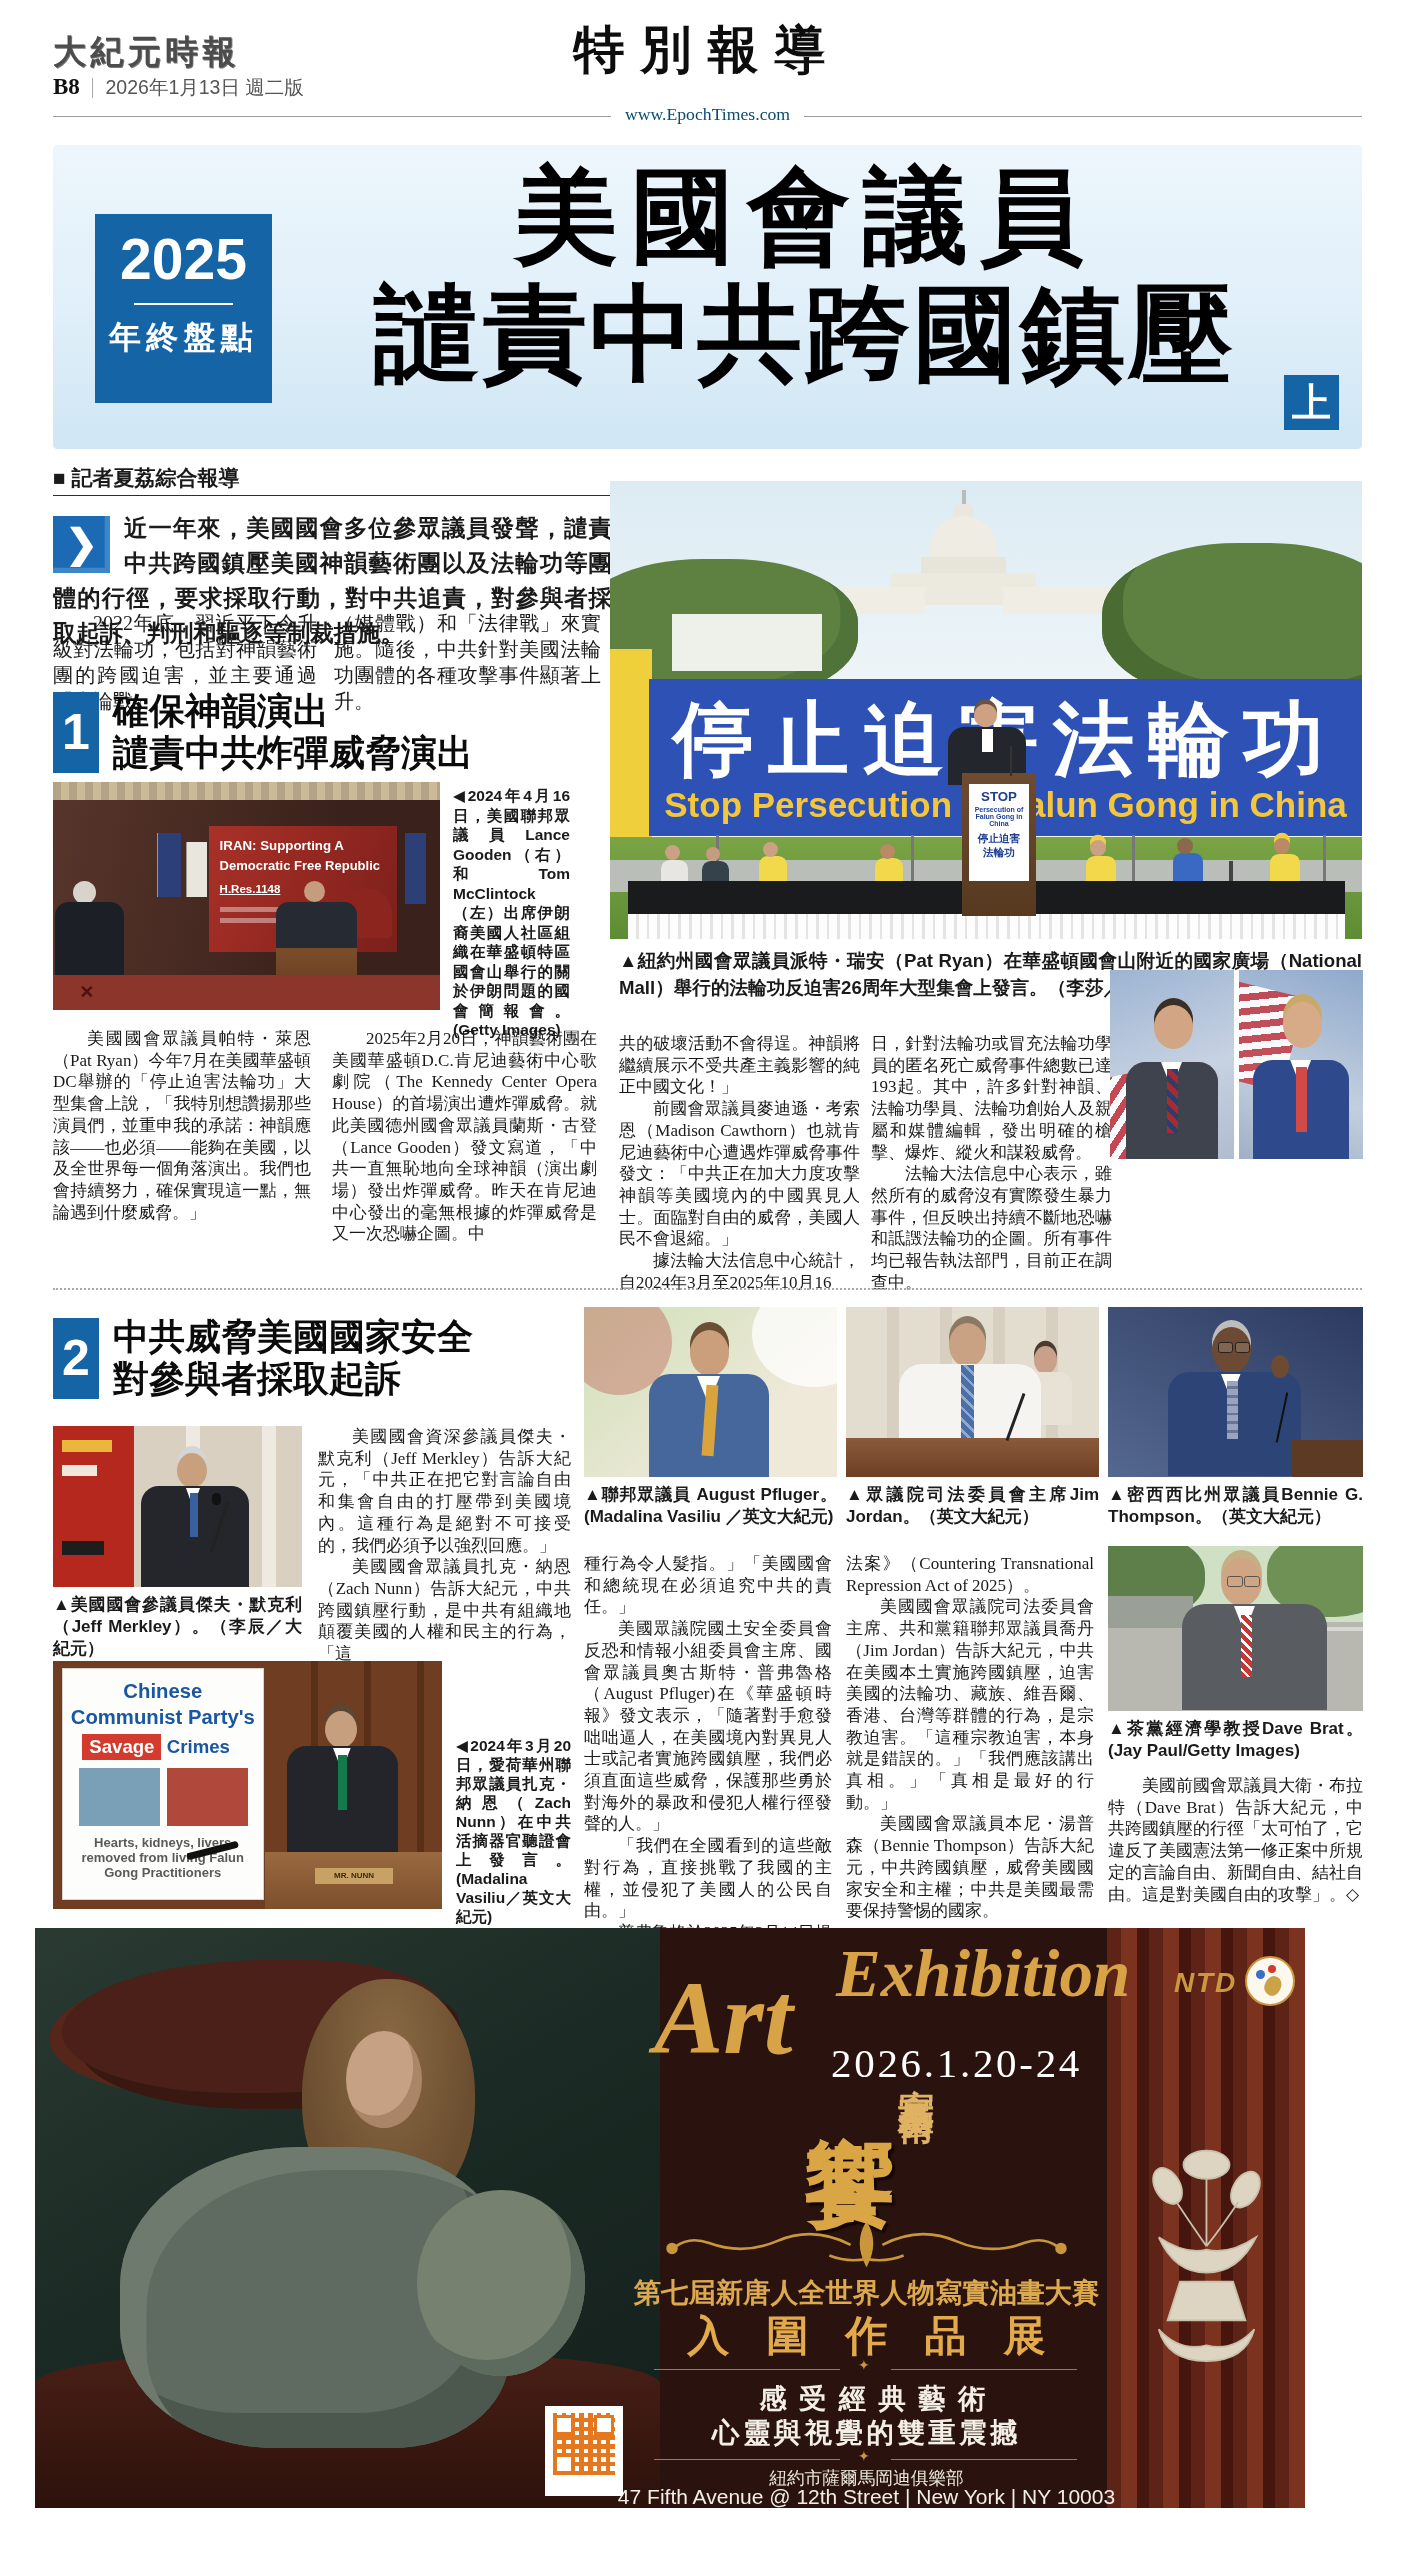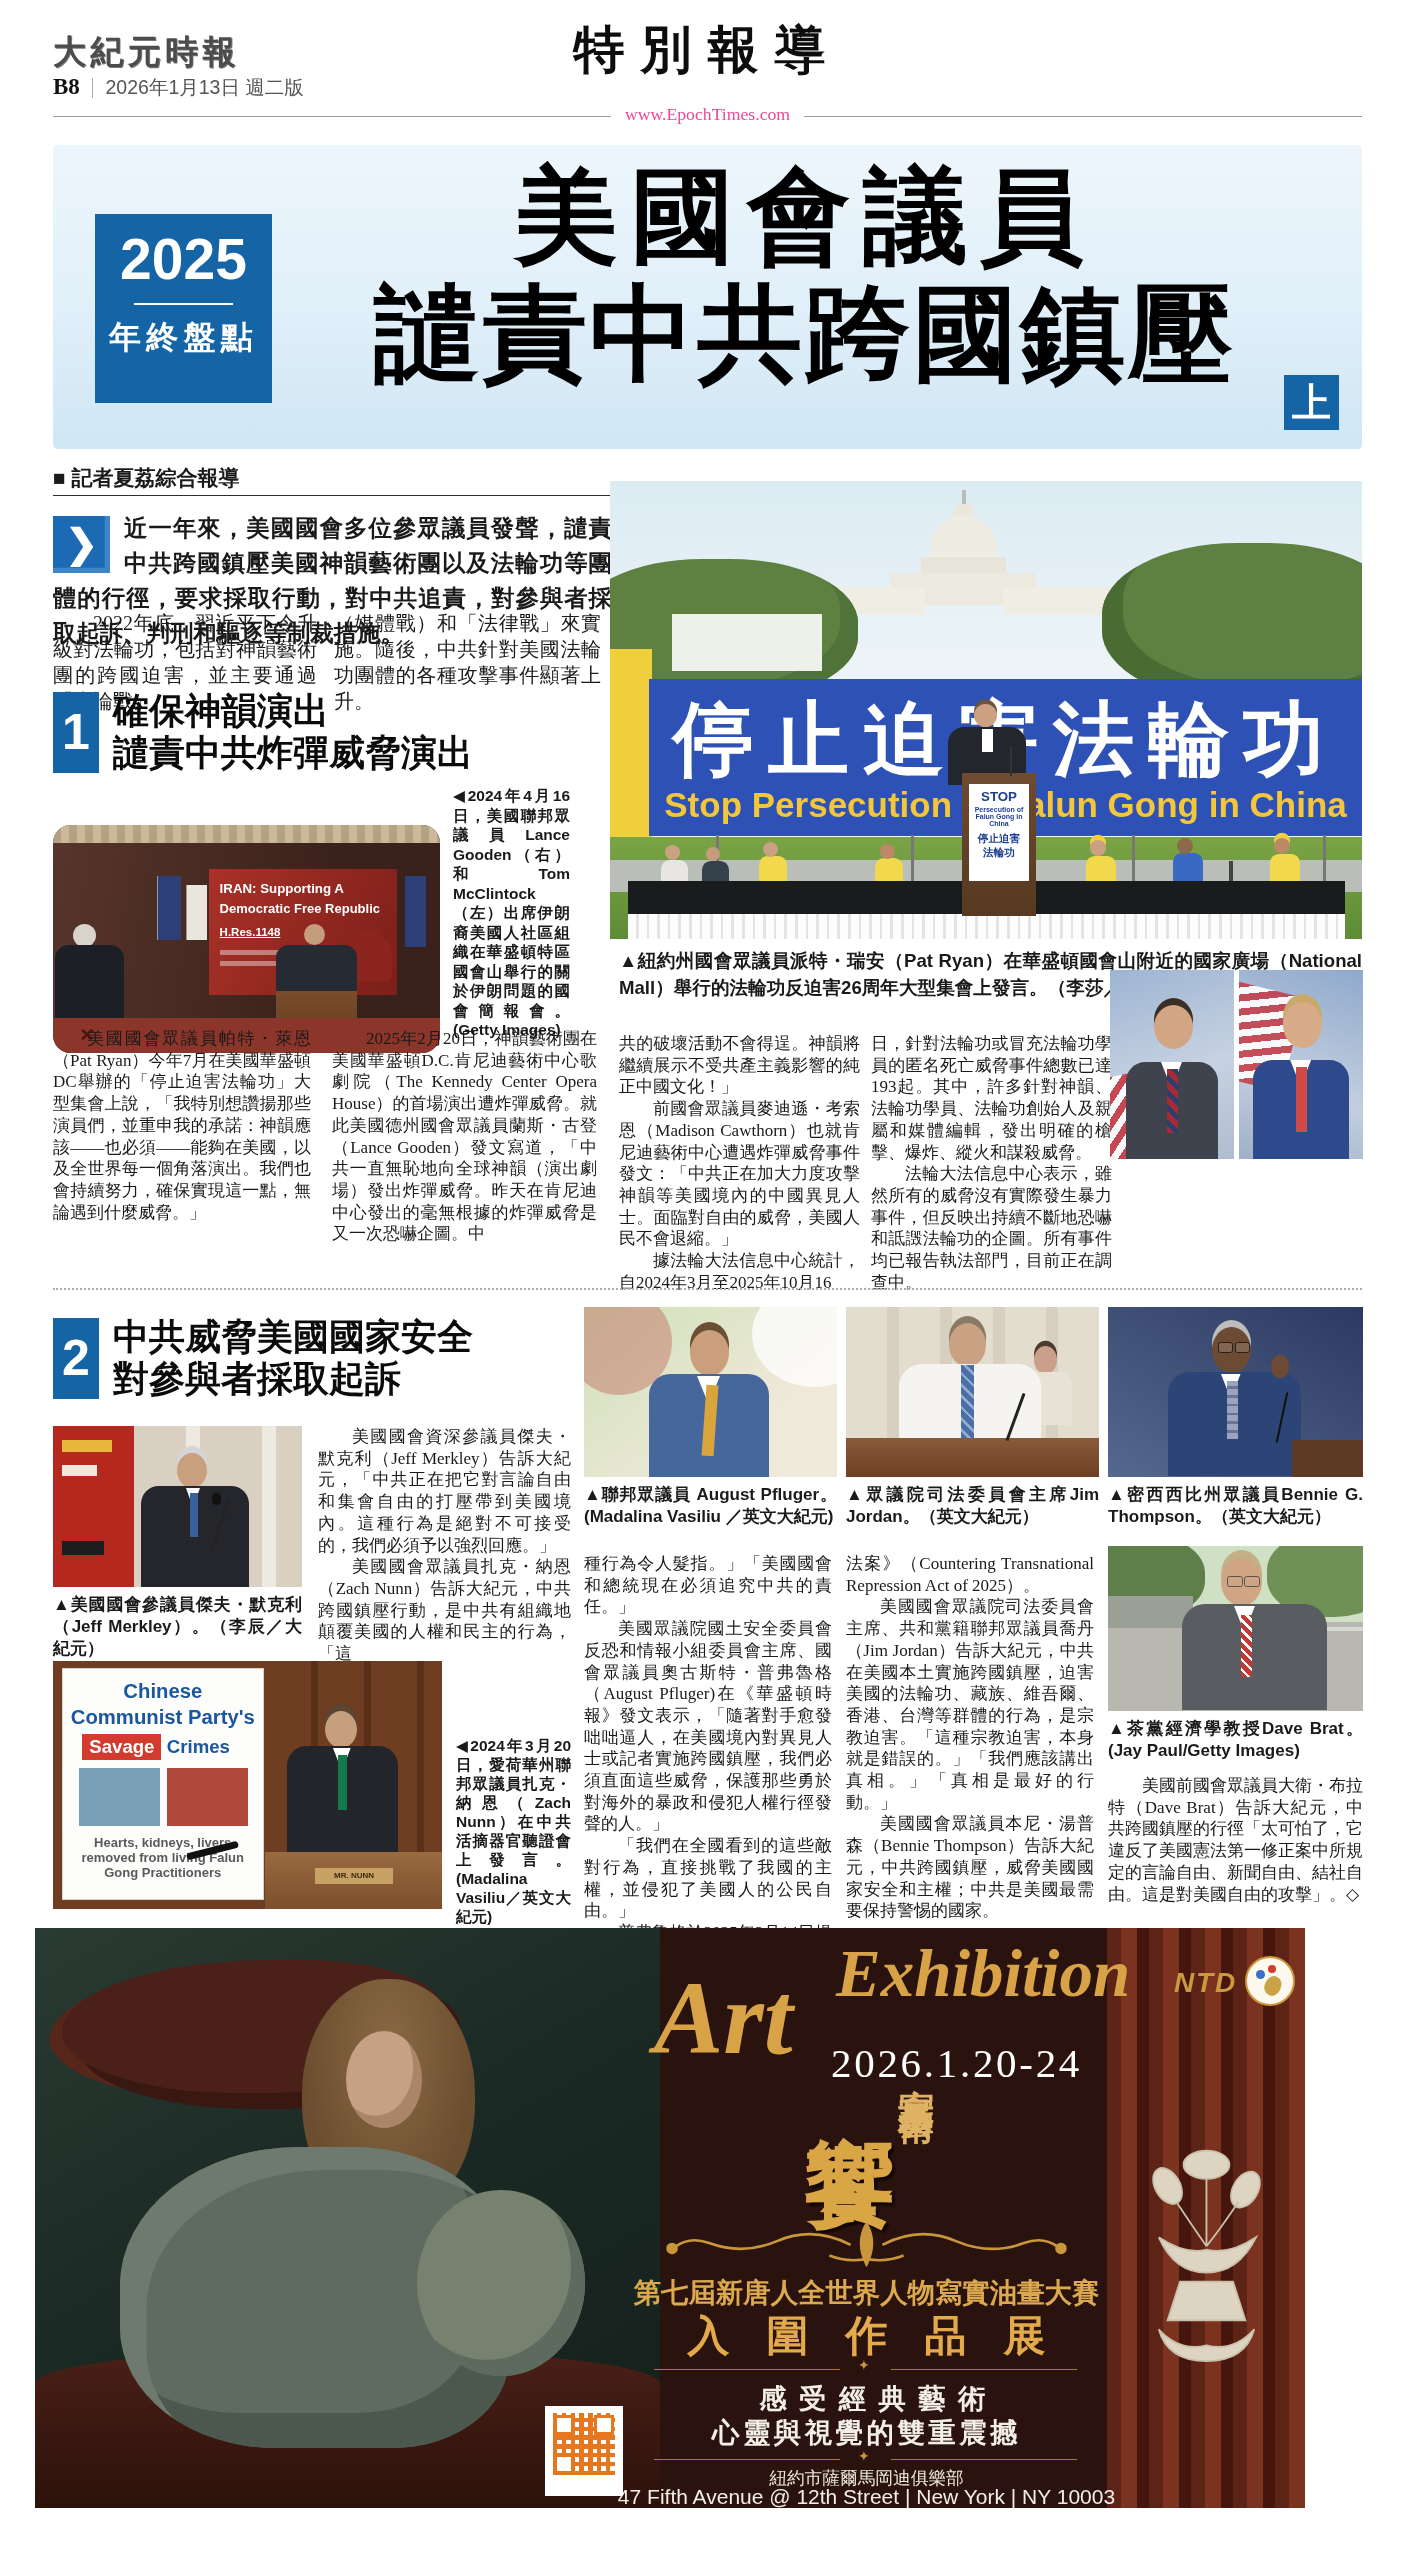--- a/index.html
+++ b/index.html
@@ -15,21 +15,21 @@
   .cap{font-family:"Liberation Sans","DejaVu Sans",sans-serif;font-weight:700;}
   .photo{position:absolute;overflow:hidden;background:#888;}
   .photo *{position:absolute;}
   
   .logo{font-weight:900;font-size:33px;color:#4c4c4c;letter-spacing:4.4px;text-shadow:0.9px 0.9px 0 #777;}
   .meta{font-family:"Liberation Sans","DejaVu Sans",sans-serif;color:#555;font-size:19.5px;}
   .meta b{color:#111;font-size:23px;font-family:Liberation Serif, serif;}
   .meta .sep{display:inline-block;width:0.9px;height:19.5px;background:#aaa;margin:0 12.4px;vertical-align:-3.5px;}
   .secttl{font-weight:900;font-size:51px;letter-spacing:16px;color:#0d0d0d;font-family:"Liberation Sans",sans-serif;}
   .siterule{border-top:1.8px solid #9c9c9c;}
-  .site span{background:#fff;padding:0 14px;font-size:17.7px;color:#ec4899;margin-top:28px;}
+  .site span{background:#fff;padding:0 14px;font-size:17.7px;color:#0c4a6e;margin-top:28px;}
   
   .band{background:linear-gradient(180deg,#edf6fc 0%,#e0eff9 55%,#cfe6f4 100%);border-radius:4.4px;}
   .yearbox{background:#1464a6;color:#fff;text-align:center;}
   .yearbox .y{font-family:"Liberation Sans",sans-serif;font-weight:900;font-size:57px;margin-top:12.4px;}
   .yearbox .yl{width:99px;border-top:2.7px solid #fff;margin:10.6px auto;}
   .yearbox .t{font-family:"Liberation Sans",sans-serif;font-weight:700;font-size:32px;letter-spacing:5.3px;}
   .hl{font-weight:900;text-align:center;color:#000;}
   .hl1{font-size:104px;letter-spacing:12.4px;line-height:115px;}
   .hl2{font-size:105px;letter-spacing:2.7px;line-height:122px;}
   .partbadge{background:#1464a6;color:#fff;font-family:"Liberation Sans",sans-serif;font-weight:900;
@@ -94,21 +94,21 @@
   <div class="abs intro just serif" style="left:334px;top:610px;width:267px;">
     <p class="noind">（媒體戰）和「法律戰」來實施。隨後，中共針對美國法輪功團體的各種攻擊事件顯著上升。</p>
   </div>
 
   <div class="abs numbox" style="left:53px;top:692px;">1</div>
   <div class="abs" style="left:113px;top:690px;">
     <div class="sttl">確保神韻演出</div>
     <div class="sttl">譴責中共炸彈威脅演出</div>
   </div>
 
-  <div class="photo" style="left:53px;top:825px;width:387px;height:228px;background:linear-gradient(100deg,#57352b,#3a211b 70%);border-radius:18px;">
+  <div class="photo" style="left:53px;top:782px;width:387px;height:228px;background:linear-gradient(100deg,#57352b,#3a211b 70%);">
     <div style="left:0;top:0;width:387px;height:17.7px;background:repeating-linear-gradient(90deg,#b3a284 0 8px,#cbb998 8px 16px);"></div>
     <div style="left:104px;top:51px;width:23px;height:64px;background:#2c3f77;border-left:1.8px solid #999;"></div>
     <div style="left:133px;top:60px;width:19.5px;height:55px;background:#e9e6dd;border-left:1.8px solid #999;"></div>
     <div style="left:352px;top:51px;width:21px;height:71px;background:#2c3f77;"></div>
     <div style="left:156px;top:44px;width:188px;height:126px;background:linear-gradient(115deg,#a93128,#7c1f1a);padding-top:0;">
       <div style="left:10.6px;top:12.4px;width:166px;font:800 13.3px 'Liberation Sans',sans-serif;color:#fff;">IRAN: Supporting A</div>
       <div style="left:10.6px;top:32px;width:173px;font:800 13px 'Liberation Sans',sans-serif;color:#fff;">Democratic Free Republic</div>
       <div style="left:10.6px;top:57px;width:142px;font:800 11.5px 'Liberation Sans',sans-serif;color:#fff;text-decoration:underline;">H.Res.1148</div>
       <div style="left:10.6px;top:81px;width:106px;height:5.3px;background:rgba(255,255,255,.4);"></div>
       <div style="left:10.6px;top:92px;width:88px;height:5.3px;background:rgba(255,255,255,.4);"></div>

